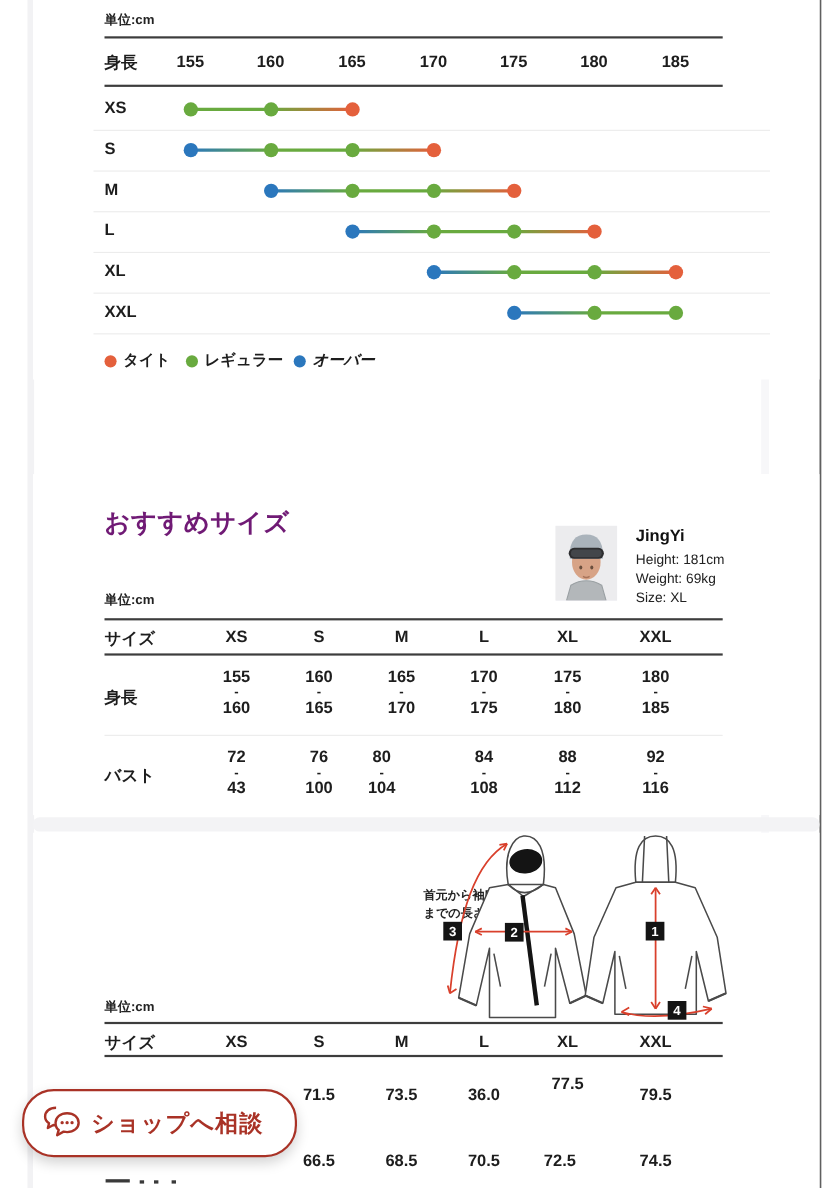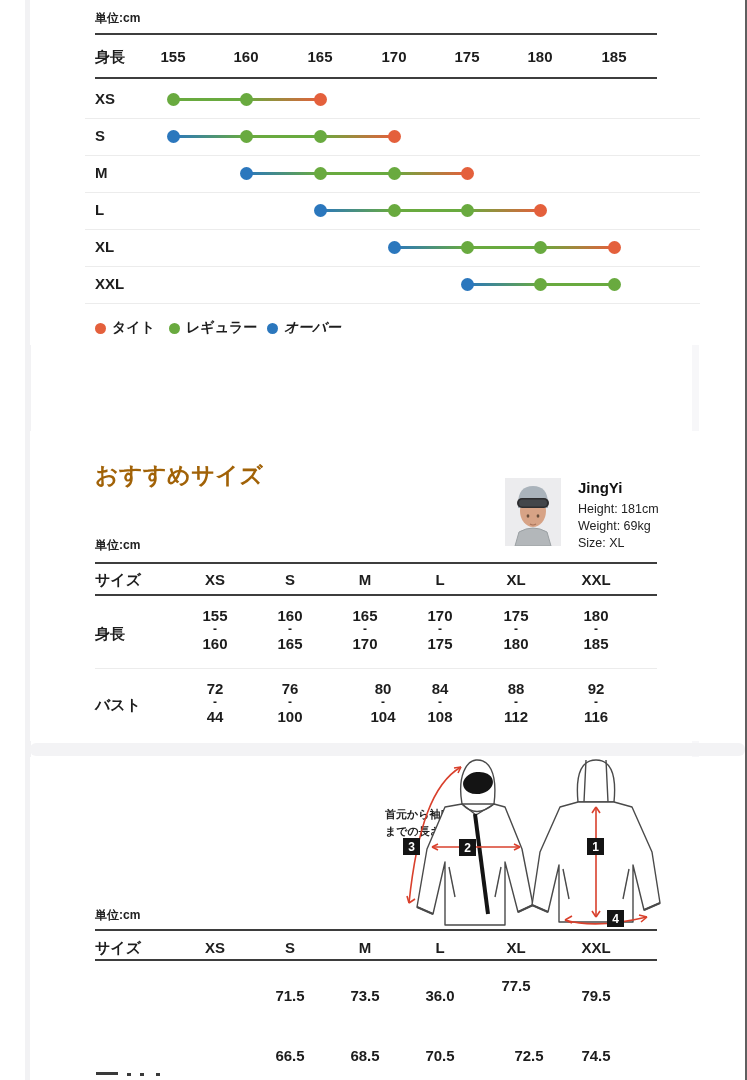--- a/index.html
+++ b/index.html
@@ -15,21 +15,21 @@
   .lbl{font-size:15px;font-weight:700;color:#1d1d1d;}
   .tick{position:absolute;width:44px;text-align:center;font-size:15px;font-weight:700;}
   .fit-line{position:absolute;height:3px;border-radius:2px;}
   .dot{position:absolute;width:13px;height:13px;border-radius:50%;}
   .c-orange{background:#e4603c;} .c-green{background:#69aa3f;} .c-blue:{}
   .c-blue{background:#2b77bd;}
   .legend-item{position:absolute;display:flex;align-items:center;gap:6px;}
   .legend-dot{width:11px;height:11px;border-radius:50%;display:inline-block;}
   .legend-label{font-size:14px;font-weight:700;}
   .note{position:absolute;font-size:14.5px;font-weight:500;color:#333;letter-spacing:.2px;}
-  .h1{position:absolute;font-size:23px;font-weight:800;letter-spacing:.5px;color:#a16207;}
+  .h1{position:absolute;font-size:23px;font-weight:800;letter-spacing:.5px;color:#701a75;}
   .cell{position:absolute;width:64px;text-align:center;font-size:15px;font-weight:700;}
   .range{line-height:15px;}
   .range .sep{font-size:12px;line-height:13px;}
   .model-stats{font-size:12.5px;font-weight:500;line-height:17px;color:#222;}
   .model-name{font-size:15px;font-weight:800;color:#111;}
   .photo{position:absolute;width:56px;height:68px;background:#ececee;overflow:hidden;}
   .ann{position:absolute;font-size:11px;font-weight:700;color:#222;line-height:17px;}
   .chat-btn{position:absolute;left:20px;top:990px;width:246px;height:58px;border-radius:29px;
             background:#fff;border:2.5px solid #a93226;display:flex;align-items:center;
             box-shadow:0 5px 12px rgba(0,0,0,.18);cursor:pointer;}
@@ -185,28 +185,28 @@
       <div>180</div>
         <div class="sep">-</div>
         <div>185</div>
     </div>
     <div class="hr-light" style="left:65px;top:237px;width:562px;"></div>
 
     <div class="abs lbl" style="left:65px;top:265px;">バスト</div>
     <div class="cell range" style="left:153px;top:250px;">
       <div>72</div>
         <div class="sep">-</div>
-        <div>44</div>
+        <div>43</div>
     </div>
     <div class="cell range" style="left:228px;top:250px;">
       <div>76</div>
         <div class="sep">-</div>
         <div>100</div>
     </div>
-    <div class="cell range" style="left:321px;top:250px;">
+    <div class="cell range" style="left:285px;top:250px;">
       <div>80</div>
         <div class="sep">-</div>
         <div>104</div>
     </div>
     <div class="cell range" style="left:378px;top:250px;">
       <div>84</div>
         <div class="sep">-</div>
         <div>108</div>
     </div>
     <div class="cell range" style="left:454px;top:250px;">
@@ -297,25 +297,39 @@
     <div class="cell" style="left:228px;top:230px;">71.5</div>
     <div class="cell" style="left:303px;top:230px;">73.5</div>
     <div class="cell" style="left:378px;top:230px;">36.0</div>
     <div class="cell" style="left:454px;top:220px;">77.5</div>
     <div class="cell" style="left:534px;top:230px;">79.5</div>
 
     <div class="cell" style="left:153px;top:290px;"></div>
     <div class="cell" style="left:228px;top:290px;">66.5</div>
     <div class="cell" style="left:303px;top:290px;">68.5</div>
     <div class="cell" style="left:378px;top:290px;">70.5</div>
-    <div class="cell" style="left:467px;top:290px;">72.5</div>
+    <div class="cell" style="left:447px;top:290px;">72.5</div>
     <div class="cell" style="left:534px;top:290px;">74.5</div>
 
     <div>
       <div class="sliver-bar" style="left:66px;top:315px;width:22px;"></div>
       <div class="sliver-bar" style="left:97px;top:316px;width:4px;"></div>
       <div class="sliver-bar" style="left:110px;top:316px;width:4px;"></div>
       <div class="sliver-bar" style="left:126px;top:316px;width:4px;"></div>
     </div>
   </div>
 
+  <div class="chat-btn">
+    <svg style="margin-left:15px;" width="38" height="36" viewBox="0 0 38 36">
+      <g fill="none" stroke="#a93226" stroke-width="2.2" stroke-linejoin="round">
+        <path d="M14 4 C8 4 4 7.5 4 12 C4 14.6 5.4 16.8 7.6 18.2 L6.5 22.5 L11.5 19.7 C12.3 19.9 13.1 20 14 20"></path>
+        <path d="M24 9 C30 9 34.5 12.7 34.5 17.6 C34.5 22.5 30 26.2 24 26.2 C22.9 26.2 21.8 26 20.8 25.8 L15 29 L16.4 24.2 C14.2 22.6 13.5 20.2 13.5 17.6 C13.5 12.7 18 9 24 9 Z"></path>
+      </g>
+      <g fill="#a93226">
+        <circle cx="19.5" cy="17.6" r="1.5"></circle>
+          <circle cx="24" cy="17.6" r="1.5"></circle>
+          <circle cx="28.5" cy="17.6" r="1.5"></circle>
+      </g>
+    </svg>
+    <span class="txt">ショップへ相談</span>
+  </div>
 
 </div>
 
 </body></html>

